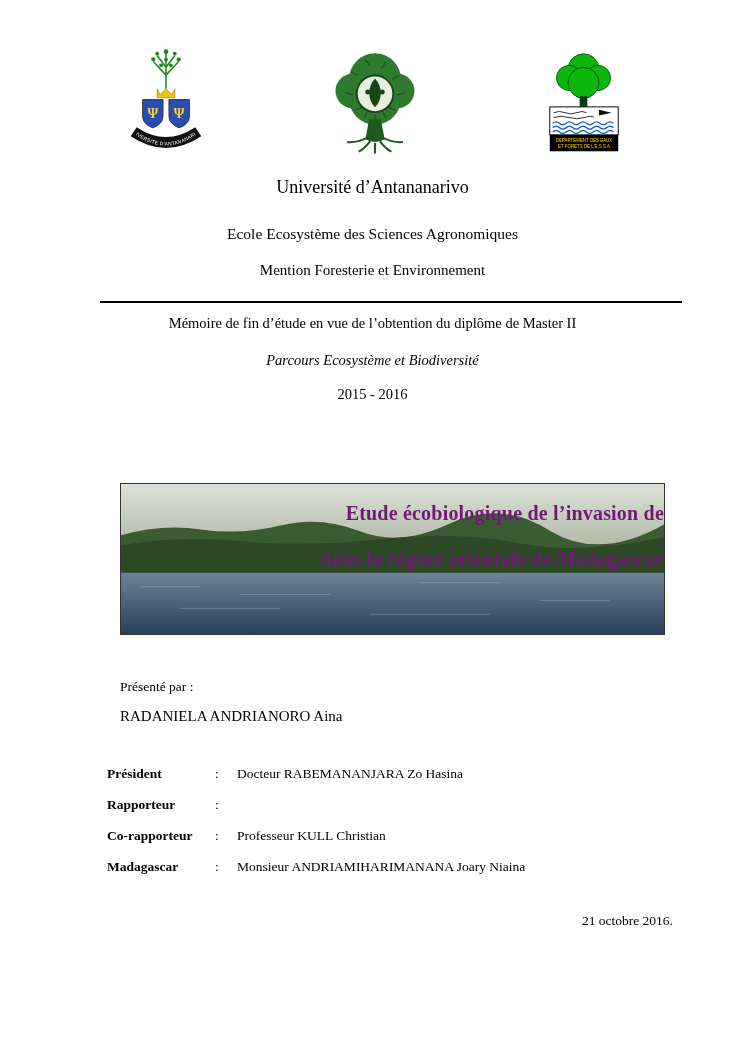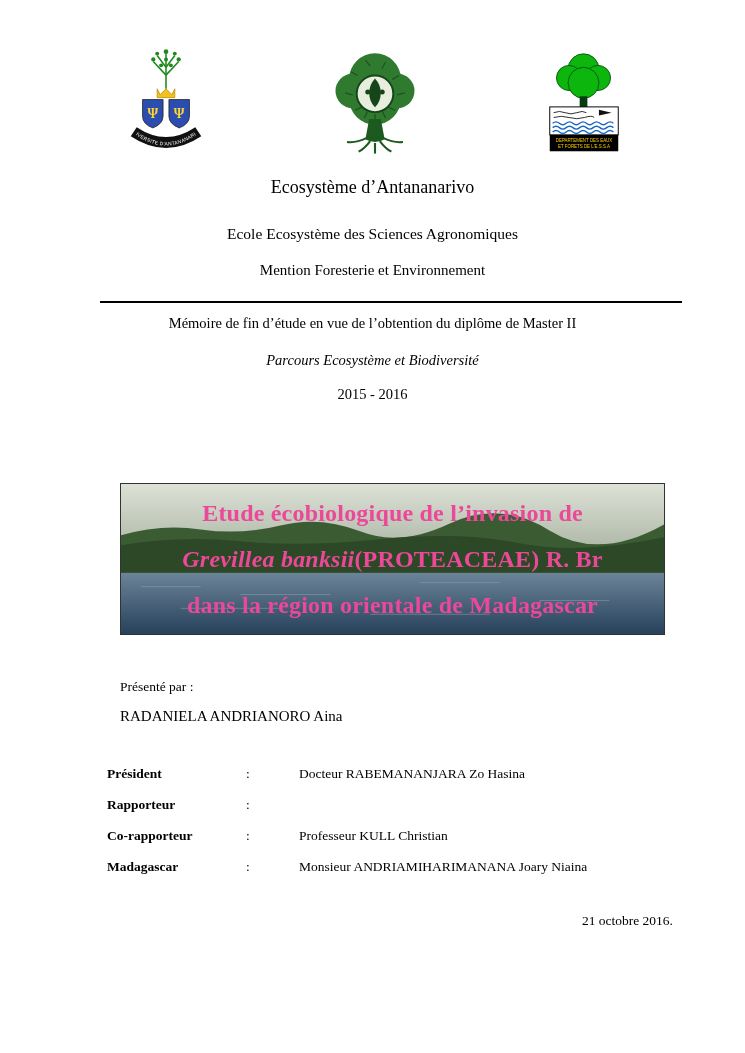--- a/index.html
+++ b/index.html
@@ -35,40 +35,39 @@
     position: absolute;
     top: 483px; left: 120px;
     width: 545px; height: 152px;
     border: 1px solid #333;
     box-sizing: border-box;
   }
   .title-bg { position: absolute; inset: 0; width: 100%; height: 100%; }
   .title-lines { position: relative; z-index: 2; padding-top: 6px; }
   .title-line {
     height: 46px;
-    display: flex; align-items: center; justify-content: center;
-    font-size: 24px; font-weight: bold; color: #ec4899;
+    display: flex; align-items: center; justify-content: flex-end;
+    font-size: 20px; font-weight: bold; color: #701a75;
     letter-spacing: 0.2px;
   }
   .title-line .it { font-style: italic; font-weight: bold; }
 
   
   .present-wrap { position: absolute; top: 679px; left: 120px; width: 545px; text-align: left; }
   .presented { font-size: 13.5px; }
   .author    { margin-top: 13px; font-size: 15px; font-weight: normal; }
 
   
   .jury { position: absolute; top: 766px; left: 107px; }
   .jury-row {
     display: grid;
     grid-template-columns: 108px 22px auto;
     font-size: 13.5px;
     margin-bottom: 15px;
     align-items: baseline;
-    gap: 31px;
   }
   .jury-role { font-weight: bold; }
 
   
   .date { position: absolute; top: 913px; right: 72px; font-size: 13.5px; }
 </style>
 </head>
 <body>
 
 <div class="page">
@@ -169,21 +168,21 @@
           <path d="M10,84.5 q3.5,-3 7,0 t7,0 t7,0 t7,0 t7,0 t7,0 t7,0 t7,0 t7,0"></path>
           <path d="M10,89 q3.5,-3 7,0 t7,0 t7,0 t7,0 t7,0 t7,0 t7,0 t7,0 t7,0"></path>
         </g>
         <rect x="7" y="92" width="71" height="17" fill="#000"></rect>
         <text x="42.5" y="99.5" font-size="4.6" fill="#ffce00" text-anchor="middle" font-family="Liberation Sans, sans-serif">DEPARTEMENT DES EAUX</text>
         <text x="42.5" y="105.5" font-size="4.6" fill="#ffce00" text-anchor="middle" font-family="Liberation Sans, sans-serif">ET FORETS DE L'E.S.S.A</text>
       </svg>
     </div>
   </div>
 
-  <div class="abs uni">Ecosystème d’Antananarivo</div>
+  <div class="abs uni">Université d’Antananarivo</div>
   <div class="abs school">Ecole Ecosystème des Sciences Agronomiques</div>
   <div class="abs mention">Mention Foresterie et Environnement</div>
 
   <hr class="rule">
 
   <div class="abs memoire">Mémoire de fin d’étude en vue de l’obtention du diplôme de Master II</div>
   <div class="abs parcours">Parcours Ecosystème et Biodiversité</div>
   <div class="abs years">2015 - 2016</div>
 
   <div class="title-box">
@@ -209,24 +208,20 @@
         <path d="M420,118 h70"></path>
           <path d="M60,126 h100"></path>
           <path d="M250,132 h120"></path>
       </g>
     </svg>
     <div class="title-lines">
       <div class="title-line">
         <span>Etude écobiologique de l’invasion de</span>
       </div>
       <div class="title-line">
-        <span class="it">Grevillea banksii</span>
-          <span> (PROTEACEAE) R. Br</span>
-      </div>
-      <div class="title-line">
         <span>dans la région orientale de Madagascar</span>
       </div>
     </div>
   </div>
 
   <div class="present-wrap">
     <div class="presented">Présenté par :</div>
     <div class="author">RADANIELA ANDRIANORO Aina</div>
   </div>
 

